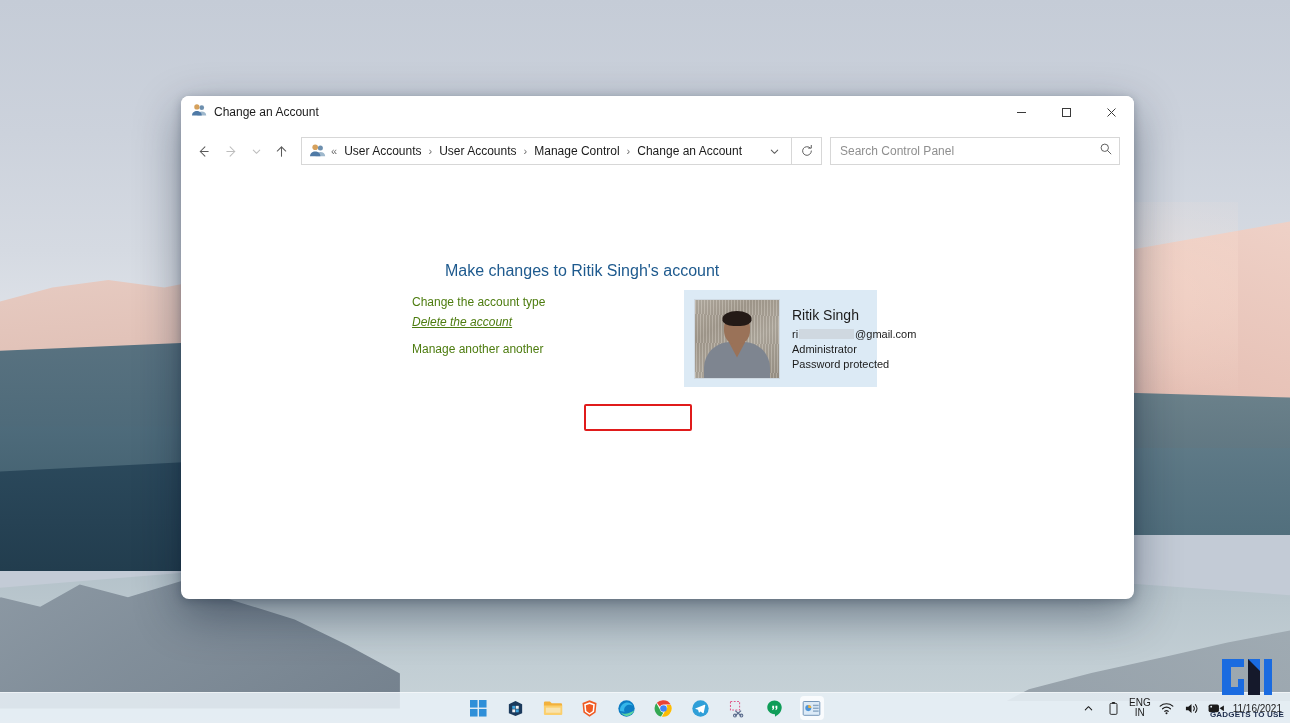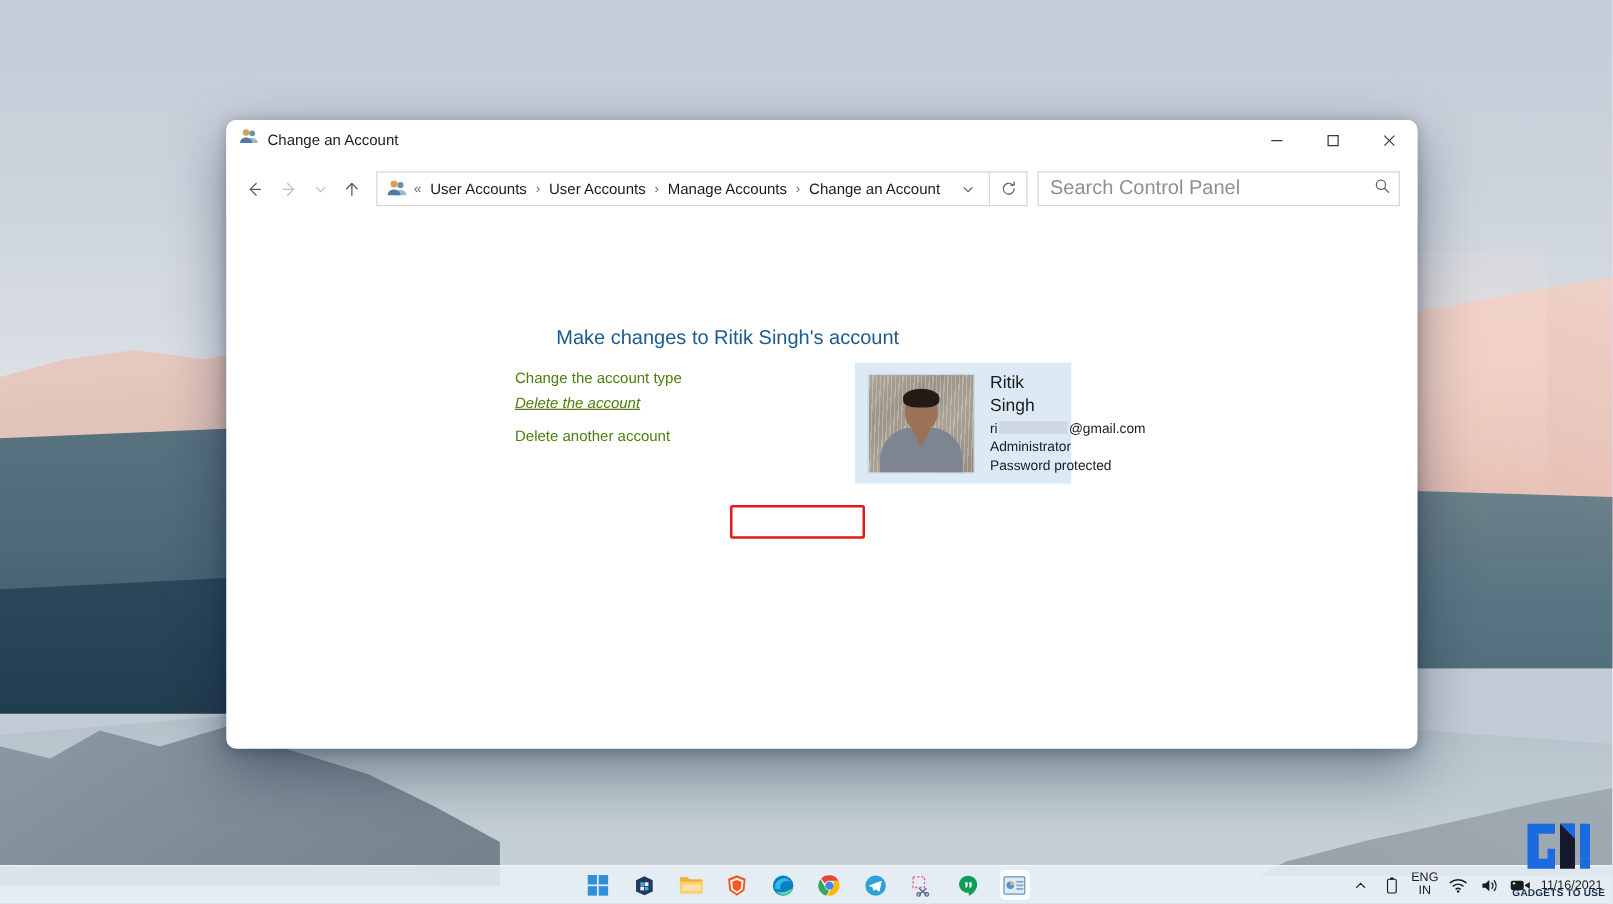--- a/index.html
+++ b/index.html
@@ -118,21 +118,21 @@
     justify-content:center;color:#5a5a5a;flex:none;}
   .refresh{
     width:30px;height:28px;display:flex;align-items:center;justify-content:center;
     color:#5a5a5a;border:1px solid #d7d7d7;border-left:none;background:#fff;flex:none;
   }
   .searchbox{
     width:290px;height:28px;margin-left:8px;border:1px solid #d7d7d7;background:#fff;
     display:flex;align-items:center;padding:0 6px 0 9px;flex:none;
   }
   .searchbox input{
-    border:none;outline:none;flex:1;font-size:16px;color:#1b1b1b;
+    border:none;outline:none;flex:1;font-size:12px;color:#1b1b1b;
     font-family:"Liberation Sans", sans-serif;background:transparent;
   }
   .searchbox input::placeholder{color:#8f8f8f;}
 
   
   .content{padding:30px 0 0 0;position:relative;height:calc(100% - 78px);}
   .page-title{
     font-size:16px;color:#1e5a8e;font-weight:400;
     position:absolute;left:231px;top:88px;white-space:nowrap;margin-left:33px;
   }
@@ -142,21 +142,21 @@
   }
   .cp-link.spaced{margin-top:7px;}
   .cp-link.hl{text-decoration:underline;font-style:italic;}
 
   .redbox{
     position:absolute;left:403px;top:230px;width:108px;height:27px;
     border:2px solid #e01b1b;border-radius:2px;pointer-events:none;
   }
 
   .acct-card{
-    position:absolute;left:503px;top:116px;width:173px;height:97px;
+    position:absolute;left:503px;top:116px;width:193px;height:97px;
     background:#dceaf5;display:flex;align-items:center;padding:10px;gap:12px;
   }
   .avatar{
     width:86px;height:80px;flex:none;border:1px solid #cfd9e2;
     background:linear-gradient(145deg,#b9b2a6 0%,#a89f92 30%,#b5aea2 60%,#9e968a 100%);
     position:relative;overflow:hidden;
   }
   .av-tex{position:absolute;inset:0;
     background:repeating-linear-gradient(92deg,rgba(255,255,255,.14) 0 1px,rgba(0,0,0,.07) 1px 3px);}
   .av-head{position:absolute;left:50%;top:14px;transform:translateX(-50%);
@@ -283,21 +283,21 @@
           <path d="M5.6 13.2c0-2.6 2.2-4.2 4.8-4.2s4.8 1.6 4.8 4.2z" fill="#9fb8cc"></path>
           <circle cx="5.2" cy="4.2" r="2.8" fill="#d6a15c"></circle>
           <path d="M0 13.2c0-2.9 2.4-4.7 5.2-4.7s5.2 1.8 5.2 4.7z" fill="#4f7aa6"></path>
         </svg>
       </span>
       <span class="bc-sep">«</span>
       <span class="bc-item">User Accounts</span>
       <span class="bc-sep">›</span>
       <span class="bc-item">User Accounts</span>
       <span class="bc-sep">›</span>
-      <span class="bc-item">Manage Accounts</span>
+      <span class="bc-item">Manage Control</span>
       <span class="bc-sep">›</span>
       <span class="bc-item">Change an Account</span>
       <span class="bc-chev">
         <svg width="11" height="11" viewBox="0 0 12 12">
             <path d="M2.5 4.5L6 8l3.5-3.5" fill="none" stroke="currentColor" stroke-width="1.1" stroke-linecap="round" stroke-linejoin="round"></path>
           </svg>
       </span>
     </div>
     <div class="refresh">
       <svg width="14" height="14" viewBox="0 0 16 16">
@@ -316,21 +316,21 @@
       </span>
     </div>
   </div>
 
   <div class="content">
     <div class="page-title">Make changes to Ritik Singh's account</div>
 
     <div class="link-list">
       <a class="cp-link" href="#">Change the account type</a>
       <a class="cp-link hl" href="#">Delete the account</a>
-      <a class="cp-link spaced" href="#">Delete another account</a>
+      <a class="cp-link spaced" href="#">Manage another another</a>
     </div>
 
     <div class="redbox"></div>
 
     <div class="acct-card">
       <div class="avatar">
         <div class="av-tex"></div>
         <div class="av-body"></div>
         <div class="av-collar"></div>
         <div class="av-head"></div>

